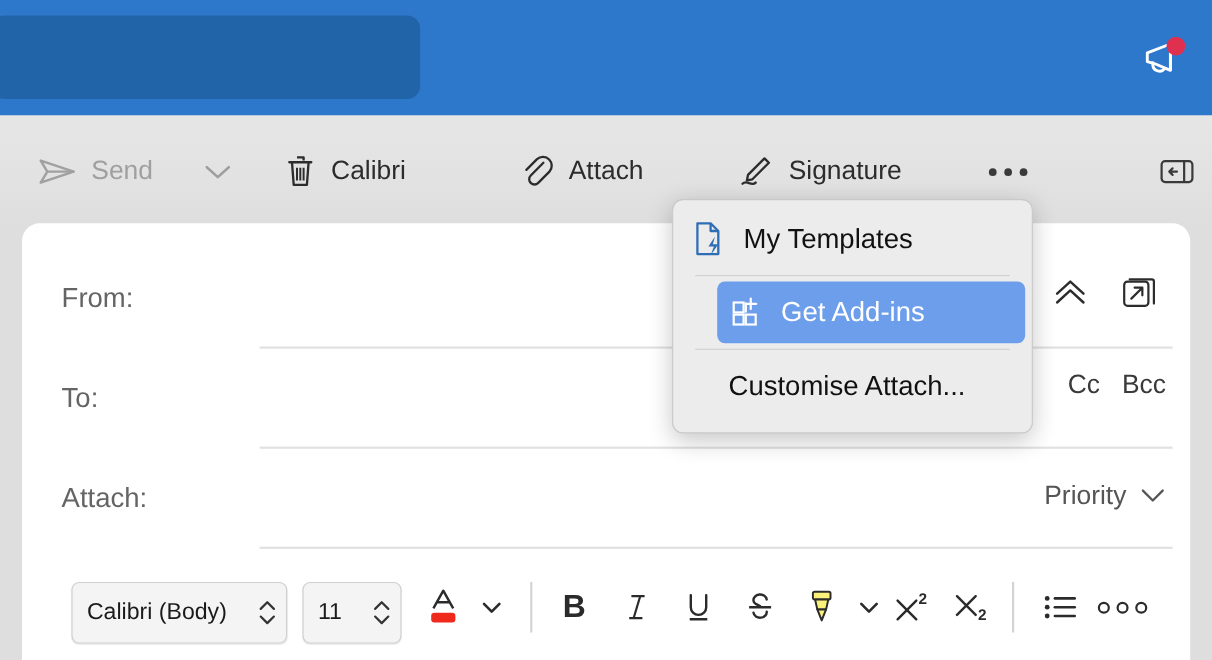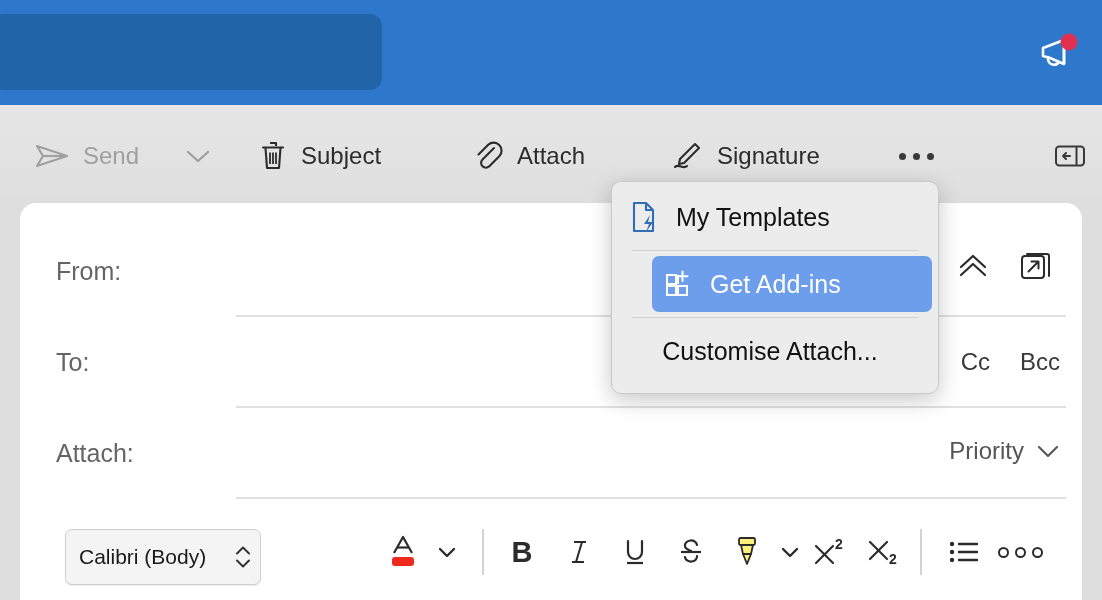--- a/index.html
+++ b/index.html
@@ -133,22 +133,22 @@
     position: absolute;
     right: 26px; top: 16px;
     display: flex; align-items: center; gap: 20px;
   }
   .icon-btn {
     width: 42px; height: 42px;
     display: flex; align-items: center; justify-content: center;
   }
   .ccbcc {
     position: absolute;
-    right: 22px; top: 28px;
-    display: flex; align-items: center; gap: 30px;
+    right: 22px; top: 16px;
+    display: flex; align-items: center; gap: 20px;
   }
   .ccbcc span { font-size: 24px; color: #3a3a3a; }
   .priority {
     position: absolute;
     right: 22px; top: 26px;
     display: flex; align-items: center; gap: 12px;
     font-size: 24px; color: #555;
   }
 
   
@@ -287,21 +287,21 @@
     <span class="tb-icon">
       <svg width="30" height="34" viewBox="0 0 30 34">
         <path d="M12 4 h6 v3" fill="none" stroke="#2c2c2c" stroke-width="2.1" stroke-linejoin="round"></path>
         <line x1="5" y1="8.5" x2="25" y2="8.5" stroke="#2c2c2c" stroke-width="2.1" stroke-linecap="round"></line>
         <path d="M7.5 9 L9 29 h12 L22.5 9" fill="none" stroke="#2c2c2c" stroke-width="2.1" stroke-linejoin="round"></path>
         <line x1="12" y1="13.5" x2="12" y2="25" stroke="#2c2c2c" stroke-width="1.8"></line>
         <line x1="15" y1="13.5" x2="15" y2="25" stroke="#2c2c2c" stroke-width="1.8"></line>
         <line x1="18" y1="13.5" x2="18" y2="25" stroke="#2c2c2c" stroke-width="1.8"></line>
       </svg>
     </span>
-    <span>Subject</span>
+    <span>Calibri</span>
   </div>
 
   <div class="tb-item tb-attach">
     <span class="tb-icon">
       <svg width="32" height="34" viewBox="0 0 32 34">
         <path d="M22 9 L10.5 20.5 a4.8 4.8 0 0 0 6.8 6.8 L27.5 17 a8 8 0 0 0 -11.3 -11.3 L6.5 15.4" fill="none" stroke="#2c2c2c" stroke-width="2.1" stroke-linecap="round" stroke-linejoin="round"></path>
       </svg>
     </span>
     <span>Attach</span>
   </div>
@@ -386,20 +386,31 @@
         <span class="stepper">
           <svg width="16" height="10" viewBox="0 0 16 10">
               <path d="M2 8 L8 2 L14 8" fill="none" stroke="#333" stroke-width="2" stroke-linecap="round" stroke-linejoin="round"></path>
             </svg>
           <svg width="16" height="10" viewBox="0 0 16 10">
               <path d="M2 2 L8 8 L14 2" fill="none" stroke="#333" stroke-width="2" stroke-linecap="round" stroke-linejoin="round"></path>
             </svg>
         </span>
       </div>
 
+      <div class="combo combo-size">
+        <span class="val">11</span>
+        <span class="stepper">
+          <svg width="16" height="10" viewBox="0 0 16 10">
+              <path d="M2 8 L8 2 L14 8" fill="none" stroke="#333" stroke-width="2" stroke-linecap="round" stroke-linejoin="round"></path>
+            </svg>
+          <svg width="16" height="10" viewBox="0 0 16 10">
+              <path d="M2 2 L8 8 L14 2" fill="none" stroke="#333" stroke-width="2" stroke-linecap="round" stroke-linejoin="round"></path>
+            </svg>
+        </span>
+      </div>
 
       <div class="fb-btn fcolor">
         <svg width="34" height="38" viewBox="0 0 34 38">
           <path d="M8 20 L17 4 L26 20" fill="none" stroke="#2b2b2b" stroke-width="2.2" stroke-linejoin="round"></path>
           <line x1="11.5" y1="14.5" x2="22.5" y2="14.5" stroke="#2b2b2b" stroke-width="2.2"></line>
           <rect x="6" y="24" width="22" height="9" rx="3" fill="#ef2a1c"></rect>
         </svg>
       </div>
 
       <div class="fb-btn fcaret">

